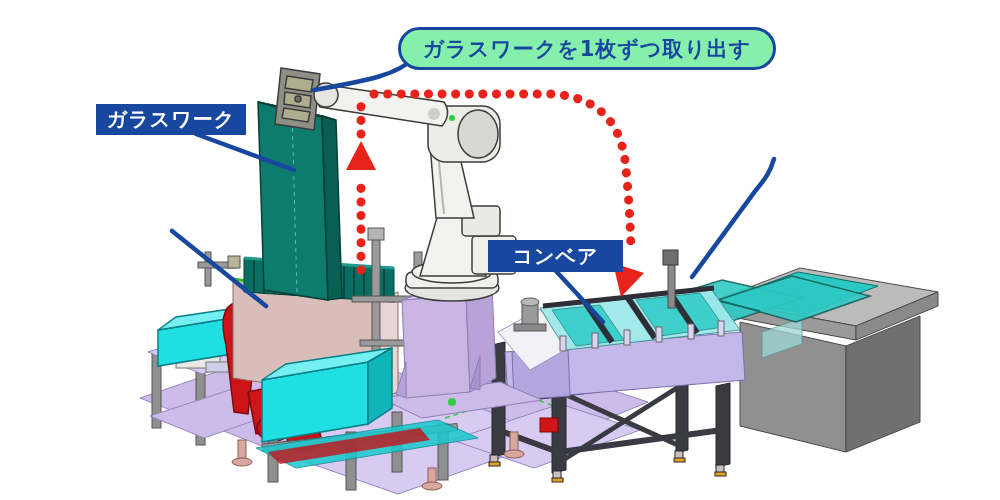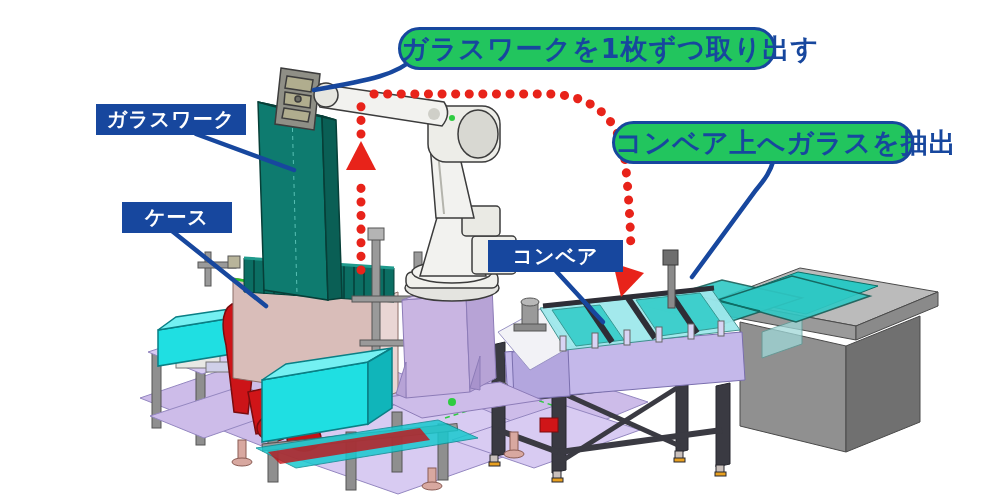--- a/index.html
+++ b/index.html
@@ -1,21 +1,21 @@
 <!DOCTYPE html>
 <html><head>
 <meta charset="utf-8">
 <style>
   html,body{margin:0;padding:0;background:#fff;}
   #stage{position:relative;width:1000px;height:500px;background:#ffffff;overflow:hidden;
          font-family:"DejaVu Sans","Liberation Sans",sans-serif;}
   #scene{position:absolute;left:0;top:0;}
-  .pill{position:absolute;display:flex;align-items:center;justify-content:flex-start;
-        background:#22c55e;border:3px solid #17479E;border-radius:22px;
-        color:#17479E;font-weight:bold;font-size:27px;letter-spacing:1px;white-space:nowrap;z-index:5;}
+  .pill{position:absolute;display:flex;align-items:center;justify-content:center;
+        background:#86efac;border:3px solid #17479E;border-radius:22px;
+        color:#17479E;font-weight:bold;font-size:21px;letter-spacing:1px;white-space:nowrap;z-index:5;}
   .tag{position:absolute;display:flex;align-items:center;justify-content:center;
        background:#17479E;color:#ffffff;font-weight:bold;font-size:20px;
        letter-spacing:1px;white-space:nowrap;z-index:5;}
   #callout-pick{left:398px;top:27px;width:372px;height:37px;}
   #callout-extract{left:612px;top:121px;width:296px;height:37px;}
   #label-glasswork{left:96px;top:104px;width:150px;height:31px;text-align:center;}
   #label-case{left:122px;top:202px;width:110px;height:31px;}
   #label-conveyor{left:488px;top:240px;width:135px;height:32px;}
 </style>
 </head>
@@ -272,29 +272,23 @@
     <path d="M172,231 L266,306" stroke="#17479E"></path>
     <path d="M556,271 L603,322" stroke="#17479E"></path>
     <path d="M774,159 C770,172 766,178 756,190 L692,277" stroke="#17479E"></path>
   </g>
 </svg>
 
 <div id="callout-pick" class="pill">
   <span>ガラスワークを1枚ずつ取り出す</span>
 </div>
 
-<div id="callout-extract" class="pill">
-  <span>コンベア上へガラスを抽出</span>
-</div>
 
 <div id="label-glasswork" class="tag">
   <span>ガラスワーク</span>
 </div>
 
-<div id="label-case" class="tag">
-  <span>ケース</span>
-</div>
 
 <div id="label-conveyor" class="tag">
   <span>コンベア</span>
 </div>
 
 </div>
 
 </body></html>

